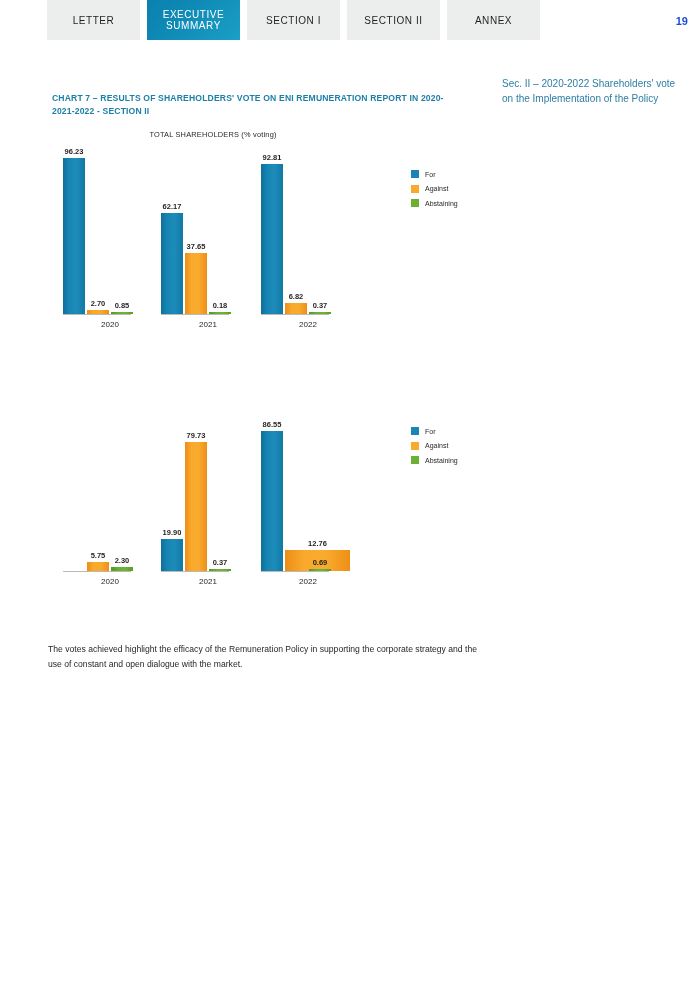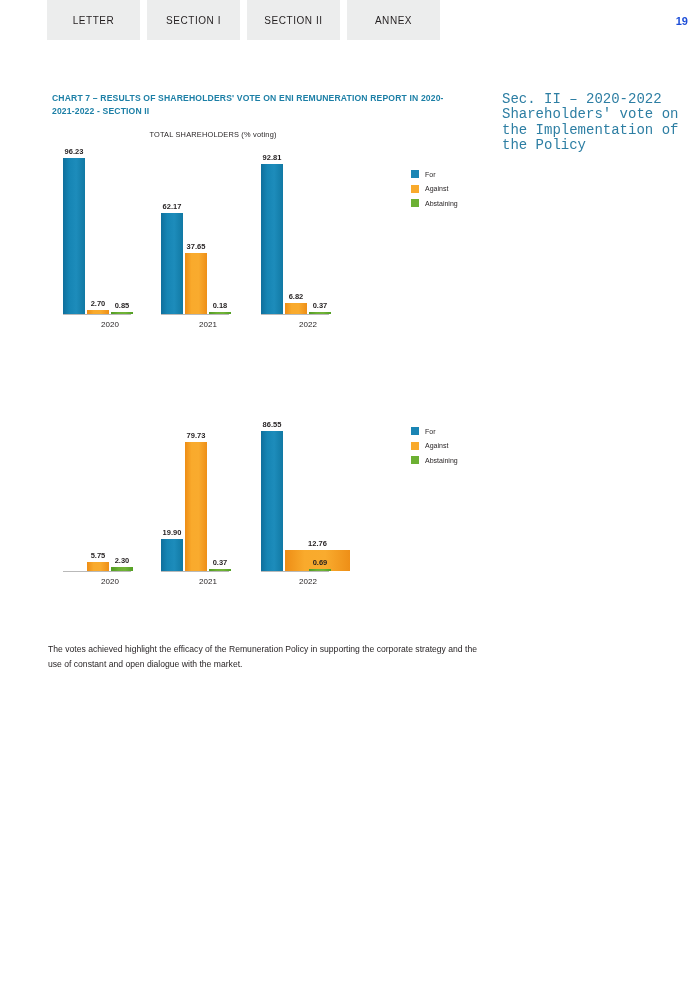--- a/index.html
+++ b/index.html
@@ -37,23 +37,23 @@
     font-size:11px;font-weight:bold;color:#1d4ed8;text-align:center;
   }
 
   
   .chart-title{
     position:absolute;left:52px;top:92px;width:400px;
     font-size:8.6px;font-weight:bold;letter-spacing:.15px;
     line-height:13px;color:#1c7fa6;text-transform:uppercase;
   }
   .side-note{
-    position:absolute;left:502px;top:92px;width:180px;
-    font-size:14px;line-height:15.3px;color:#2d7ea3;
-    font-family:Liberation Mono, monospace;
+    position:absolute;left:502px;top:76px;width:180px;
+    font-size:10px;line-height:15.3px;color:#2d7ea3;
+    font-family:Liberation Sans, sans-serif;
   }
 
   
   .chart-block{position:absolute;}
   .chart-head{
     position:absolute;top:0;left:0;width:330px;
     text-align:center;font-size:7.4px;color:#231f20;
     letter-spacing:.2px;
   }
   .plot{
@@ -95,20 +95,21 @@
     text-align:justify;
   }
 </style>
 </head>
 <body>
 
 <div class="page">
 
   <div class="tabbar" id="tabbar">
       <div class="tab">LETTER</div>
+      <div class="tab active">EXECUTIVE SUMMARY</div>
       <div class="tab">SECTION I</div>
       <div class="tab">SECTION II</div>
       <div class="tab">ANNEX</div>
     </div>
 
   <div class="pagenum">19</div>
 
   <div class="chart-title">CHART 7 – RESULTS OF SHAREHOLDERS' VOTE ON ENI REMUNERATION REPORT IN 2020-2021-2022 - SECTION II</div>
 
   <div class="side-note">Sec. II – 2020-2022 Shareholders' vote on the Implementation of the Policy</div>

